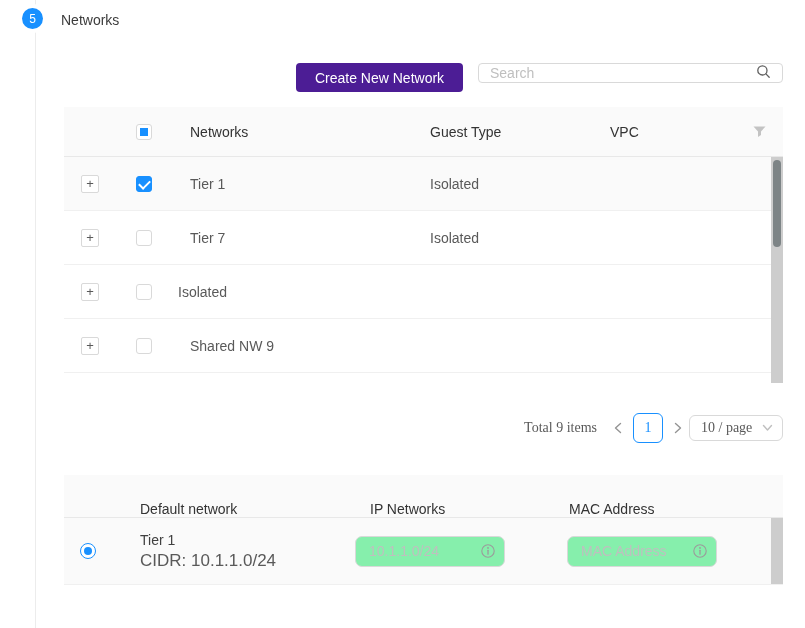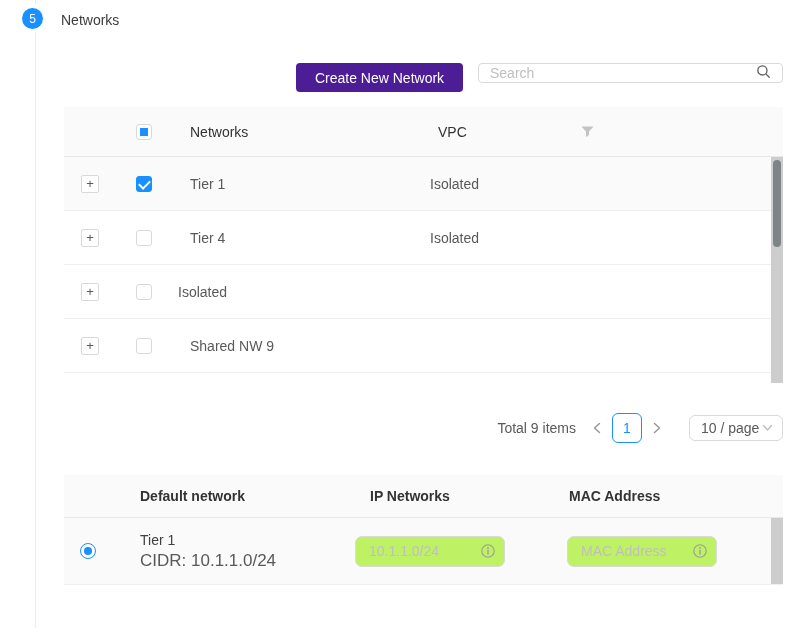--- a/index.html
+++ b/index.html
@@ -42,50 +42,50 @@
   .checkbox { position:relative; width:16px; height:16px; border:1px solid #d9d9d9; border-radius:3px; background:#fff; cursor:pointer; }
   .checkbox.indeterminate::after { content:""; position:absolute; left:3px; top:3px; width:8px; height:8px; background:#1890ff; }
   .checkbox.checked { background:#1890ff; border-color:#1890ff; }
   .checkbox.checked::after { content:""; position:absolute; left:4px; top:1px; width:5px; height:9px;
     border:solid #fff; border-width:0 2px 2px 0; transform:rotate(45deg); }
 
   .scrollbar-track { position:absolute; right:0; top:0; width:12px; height:226px; background:#cdcdcd; }
   .scrollbar-thumb { position:absolute; left:2px; top:3px; width:8px; height:87px; background:#7d8486; border-radius:4px; }
 
   
-  .pagination { position:absolute; top:413px; right:22px; height:30px; display:flex; align-items:center; font-size:14px; color:#595959; }
+  .pagination { position:absolute; top:413px; right:22px; height:30px; display:flex; align-items:center; font-size:14px; color:#595959;font-family:Liberation Serif, serif; }
   .pg-arrow { width:14px; height:30px; display:flex; align-items:center; justify-content:center; cursor:pointer; }
   .pg-current { width:30px; height:30px; border:1px solid #1890ff; border-radius:6px; color:#1890ff;
     display:flex; align-items:center; justify-content:center; margin:0 8px; background:#fff; cursor:pointer; }
   .pg-total { margin-right:14px; }
-  .pg-size { width:94px; height:26px; border:1px solid #d9d9d9; border-radius:6px; margin-left:25px;
+  .pg-size { width:94px; height:26px; border:1px solid #d9d9d9; border-radius:6px; margin-left:4px;
     display:flex; align-items:center; padding:0 9px 0 11px; background:#fff; cursor:pointer; color:#595959; }
   .pg-size svg { margin-left:auto; }
 
   
   .table2 { position:absolute; left:64px; top:475px; width:719px; font-size:14px; }
-  .t2-header { height:43px; background:#fafafa; border-bottom:1px solid #e8e8e8; display:flex; align-items:center;
-    color:#333; font-weight:700; }
+  .t2-header { height:43px; background:#fafafa; border-bottom:1px solid #e8e8e8; display:flex; align-items:flex-end;
+    color:#333; font-weight:400; }
   .t2-row { position:relative; height:67px; background:#fafafa; border-bottom:1px solid #f0f0f0; display:flex; align-items:center; }
   .c2-radio { width:76px; display:flex; padding-left:16px; }
   .c2-name  { width:215px; }
   .c2-ip    { width:212px; }
   .c2-mac   { width:216px; }
   .t2-header .c2-ip  { padding-left:15px; }
   .t2-header .c2-mac { padding-left:2px; }
 
   .radio { position:relative; width:16px; height:16px; border:1px solid #d9d9d9; border-radius:50%; background:#fff; cursor:pointer; }
   .radio.checked { border-color:#1890ff; border-width:1.5px; }
   .radio.checked::after { content:""; position:absolute; left:50%; top:50%; width:8px; height:8px; margin:-4px 0 0 -4px;
     border-radius:50%; background:#1890ff; }
 
   .net-name { color:#404040; margin-bottom:3px; }
   .net-cidr { color:#595959; font-size:17px; }
 
-  .cell-input { width:150px; height:31px; border:1px solid #d9d9d9; border-radius:7px; background:#bef264;
+  .cell-input { width:150px; height:31px; border:1px solid #d9d9d9; border-radius:7px; background:#86efac;
     display:flex; align-items:center; padding:0 9px 0 13px; }
   .cell-input input { flex:1; min-width:0; border:none; outline:none; font-size:14px; font-family:inherit; background:transparent; color:#404040; }
   .cell-input input::placeholder { color:#bfbfbf; }
 
   .t2-track { position:absolute; right:0; top:0; width:12px; height:66px; background:#cdcdcd; }
 </style>
 </head>
 <body>
 
 <div class="page">
@@ -108,20 +108,21 @@
     </span>
   </div>
 
   <div class="table1">
     <div class="t1-header">
       <div class="col-expand"></div>
       <div class="col-check">
         <span class="checkbox indeterminate"></span>
       </div>
       <div class="col-name">Networks</div>
+      <div class="col-guest">Guest Type</div>
       <div class="col-vpc">VPC</div>
       <div class="col-filter">
         <svg width="13" height="12" viewBox="0 0 13 12">
             <path d="M0.5 0.5h12L8 5.4v3.6L5 11V5.4L0.5 0.5z" fill="#c3c3c3"></path>
           </svg>
       </div>
     </div>
 
     <div class="t1-body">
 
@@ -137,21 +138,21 @@
         <div class="col-vpc"></div>
       </div>
 
       <div class="t1-row">
         <div class="col-expand">
             <span class="expand-btn">+</span>
           </div>
         <div class="col-check">
             <span class="checkbox"></span>
           </div>
-        <div class="col-name">Tier 4</div>
+        <div class="col-name">Tier 7</div>
         <div class="col-guest">Isolated</div>
         <div class="col-vpc"></div>
       </div>
 
       <div class="t1-row">
         <div class="col-expand">
             <span class="expand-btn">+</span>
           </div>
         <div class="col-check">
             <span class="checkbox"></span>

